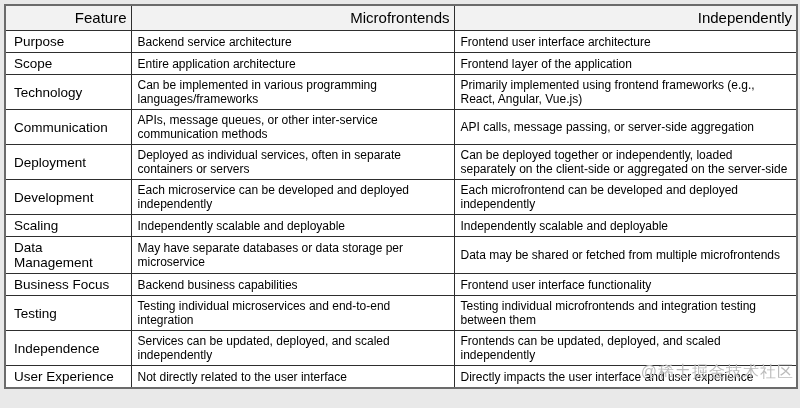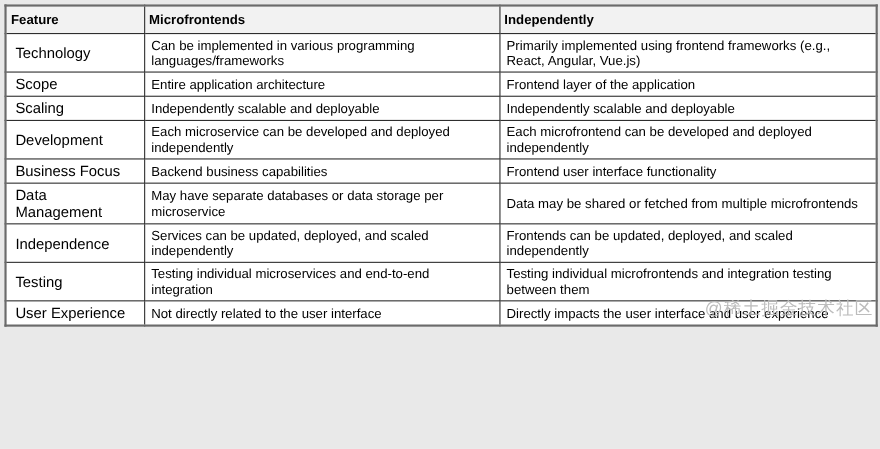--- a/index.html
+++ b/index.html
@@ -30,23 +30,23 @@
     border: 2px solid #6b6b6b;
   }
   table.compare th,
   table.compare td {
     border: 1px solid #2e2e2e;
     vertical-align: middle;
     word-wrap: break-word;
   }
   table.compare th {
     background: #f2f2f2;
-    font-size: 12px;
-    font-weight: bold;
-    text-align: left;
+    font-size: 15px;
+    font-weight: normal;
+    text-align: right;
     padding: 3px 4px;
     line-height: 18px;
   }
   td.feature-cell {
     font-size: 13.5px;
     padding: 3px 6px 3px 8px;
     line-height: 15px;
     background: #ffffff;
   }
   td.value-cell {
@@ -79,58 +79,73 @@
       </colgroup>
       <thead>
         <tr>
           <th>Feature</th>
           <th>Microfrontends</th>
           <th>Independently</th>
         </tr>
       </thead>
       <tbody>
           <tr>
-            <td class="feature-cell">Technology</td>
-            <td class="value-cell">Can be implemented in various programming languages/frameworks</td>
-            <td class="value-cell">Primarily implemented using frontend frameworks (e.g., React, Angular, Vue.js)</td>
+            <td class="feature-cell">Purpose</td>
+            <td class="value-cell">Backend service architecture</td>
+            <td class="value-cell">Frontend user interface architecture</td>
           </tr>
           <tr>
             <td class="feature-cell">Scope</td>
             <td class="value-cell">Entire application architecture</td>
             <td class="value-cell">Frontend layer of the application</td>
           </tr>
           <tr>
-            <td class="feature-cell">Scaling</td>
-            <td class="value-cell">Independently scalable and deployable</td>
-            <td class="value-cell">Independently scalable and deployable</td>
+            <td class="feature-cell">Technology</td>
+            <td class="value-cell">Can be implemented in various programming languages/frameworks</td>
+            <td class="value-cell">Primarily implemented using frontend frameworks (e.g., React, Angular, Vue.js)</td>
+          </tr>
+          <tr>
+            <td class="feature-cell">Communication</td>
+            <td class="value-cell">APIs, message queues, or other inter-service communication methods</td>
+            <td class="value-cell">API calls, message passing, or server-side aggregation</td>
+          </tr>
+          <tr>
+            <td class="feature-cell">Deployment</td>
+            <td class="value-cell">Deployed as individual services, often in separate containers or servers</td>
+            <td class="value-cell">Can be deployed together or independently, loaded separately on the client-side or aggregated on the server-side</td>
           </tr>
           <tr>
             <td class="feature-cell">Development</td>
             <td class="value-cell">Each microservice can be developed and deployed independently</td>
             <td class="value-cell">Each microfrontend can be developed and deployed independently</td>
           </tr>
           <tr>
-            <td class="feature-cell">Business Focus</td>
-            <td class="value-cell">Backend business capabilities</td>
-            <td class="value-cell">Frontend user interface functionality</td>
+            <td class="feature-cell">Scaling</td>
+            <td class="value-cell">Independently scalable and deployable</td>
+            <td class="value-cell">Independently scalable and deployable</td>
           </tr>
           <tr>
             <td class="feature-cell">Data Management</td>
             <td class="value-cell">May have separate databases or data storage per microservice</td>
             <td class="value-cell">Data may be shared or fetched from multiple microfrontends</td>
           </tr>
           <tr>
-            <td class="feature-cell">Independence</td>
-            <td class="value-cell">Services can be updated, deployed, and scaled independently</td>
-            <td class="value-cell">Frontends can be updated, deployed, and scaled independently</td>
+            <td class="feature-cell">Business Focus</td>
+            <td class="value-cell">Backend business capabilities</td>
+            <td class="value-cell">Frontend user interface functionality</td>
           </tr>
           <tr>
             <td class="feature-cell">Testing</td>
             <td class="value-cell">Testing individual microservices and end-to-end integration</td>
             <td class="value-cell">Testing individual microfrontends and integration testing between them</td>
+          </tr>
+          <tr>
+            <td class="feature-cell">Independence</td>
+            <td class="value-cell">Services can be updated, deployed, and scaled independently</td>
+            <td class="value-cell">Frontends can be updated, deployed, and scaled independently</td>
           </tr>
           <tr>
             <td class="feature-cell">User Experience</td>
             <td class="value-cell">Not directly related to the user interface</td>
             <td class="value-cell">Directly impacts the user interface and user experience</td>
           </tr>
         </tbody>
     </table>
     <div class="watermark">@稀土掘金技术社区</div>
   </div>

